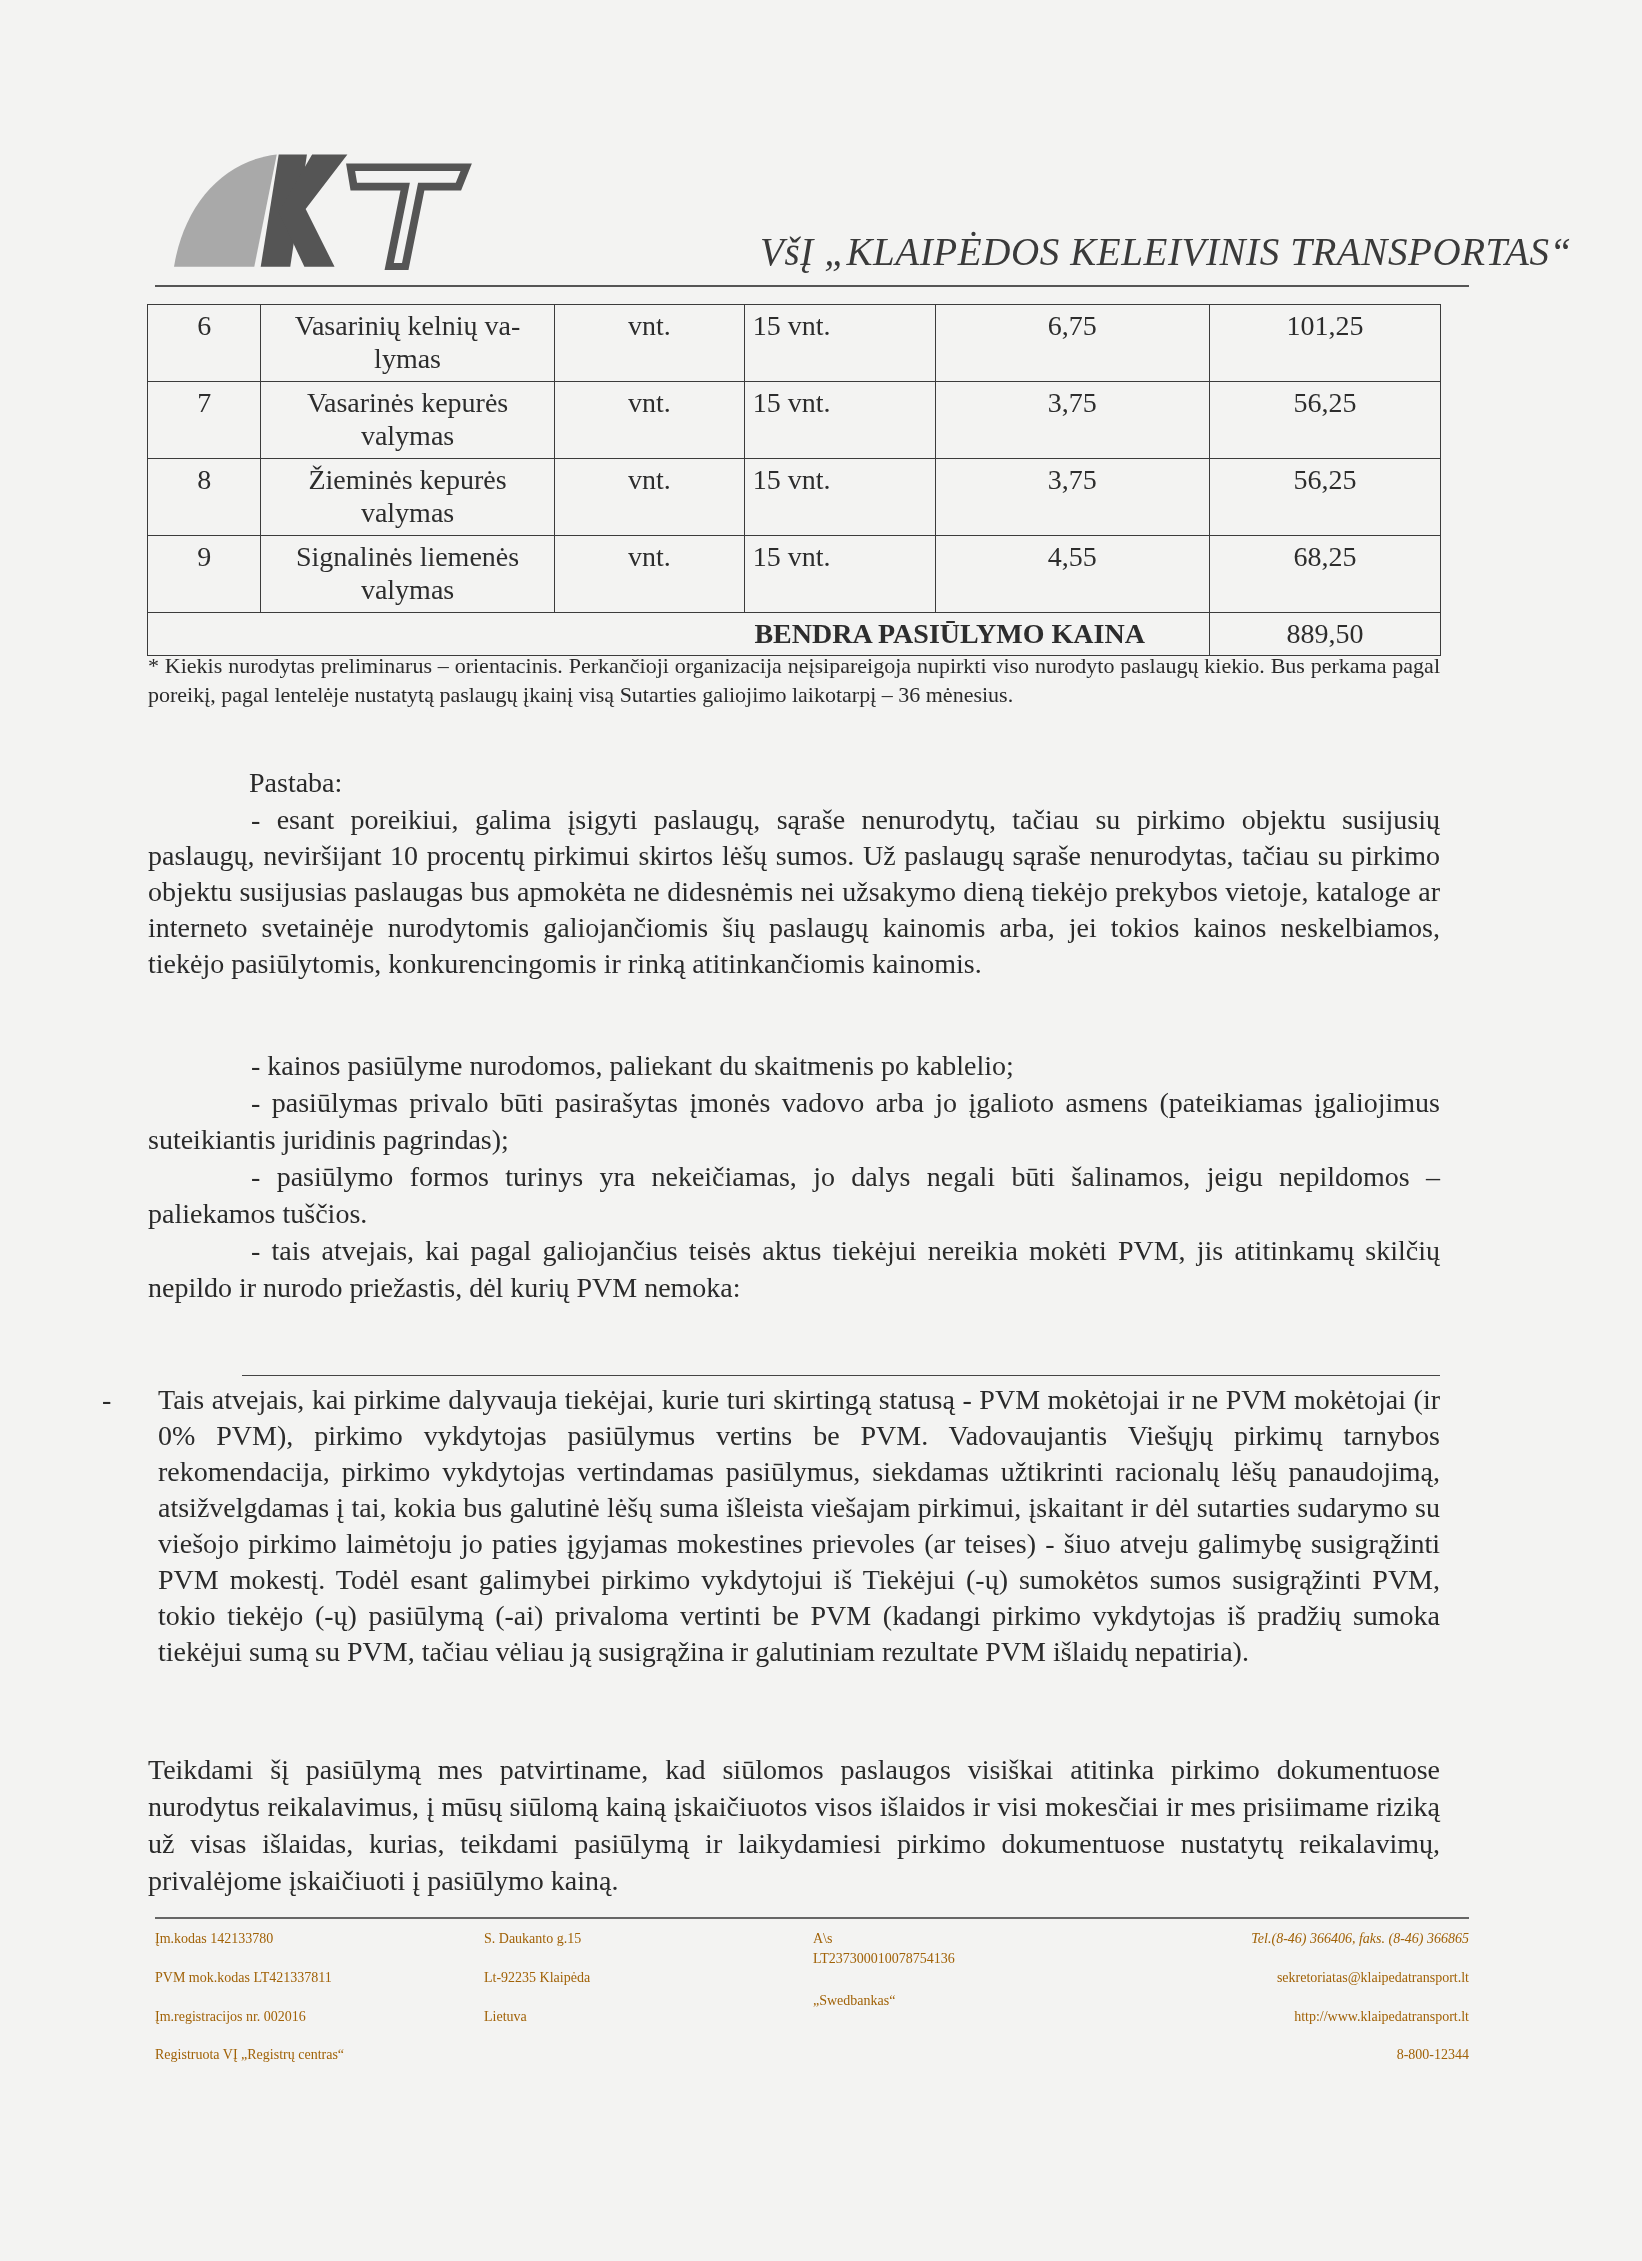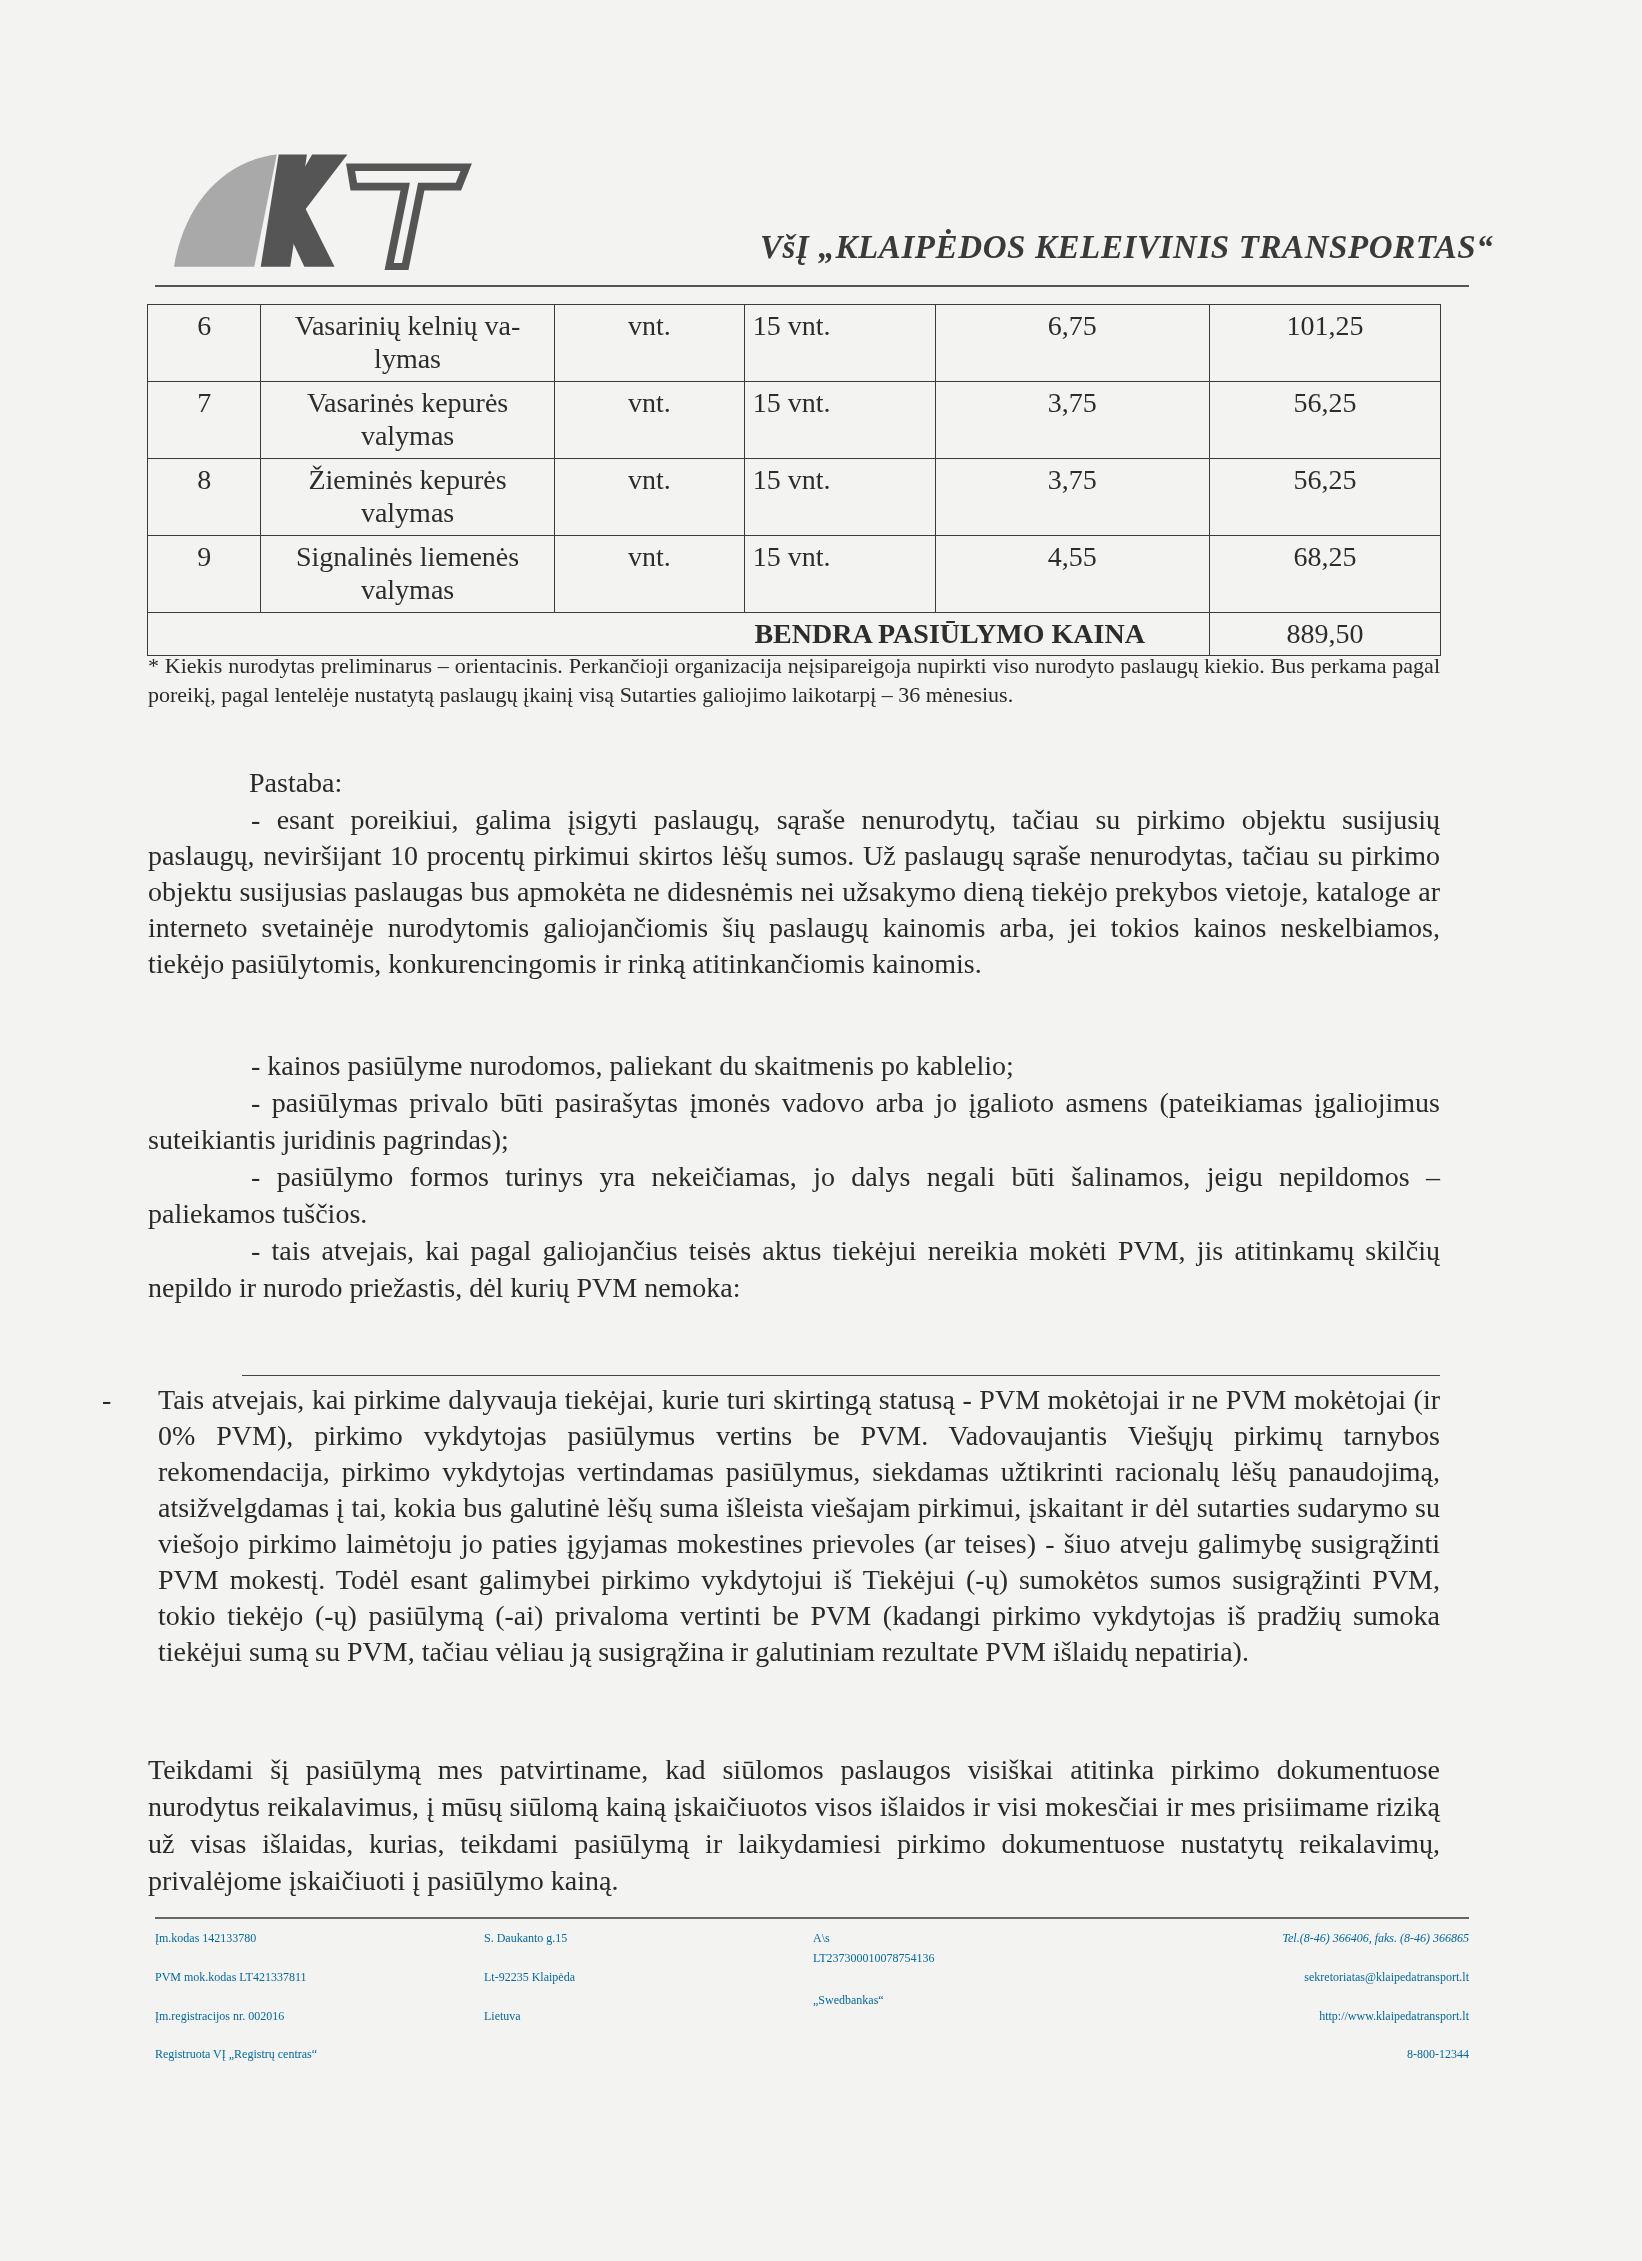--- a/index.html
+++ b/index.html
@@ -10,21 +10,21 @@
     color: #2a2a2a;
     position: relative;
     overflow: hidden;
   }
   .page { position: absolute; left: 0; top: 0; width: 1643px; height: 2261px; }
 
   
   .logo { position: absolute; left: 164px; top: 148px; width: 309px; height: 122px; }
   .org-title {
     position: absolute; left: 760px; top: 229px;
-    font-size: 33px; font-style: italic; font-weight: bold;
+    font-size: 39px; font-style: italic; font-weight: normal;
     letter-spacing: 0.6px; color: #3a3a3a;
   }
   .hr-top { position: absolute; left: 155px; top: 285px; width: 1314px; height: 1.9px; background: #555; }
 
   
   .price-table {
     position: absolute; left: 147px; top: 304px; width: 1294px;
     border-collapse: collapse; font-size: 28px; color: #2d2d2d;
   }
   .price-table td {
@@ -50,21 +50,21 @@
   .list { top: 1047px; line-height: 37px; }
   .list p { margin: 0 0 0 0; text-indent: 103px; }
 
   .hr-mid { position: absolute; left: 242px; top: 1375px; width: 1198px; height: 1.3px; background: #444; }
   .dash-bullet { position: absolute; left: 102px; top: 1384px; font-size: 28px; }
   .vat-para { position: absolute; left: 158px; top: 1382px; width: 1282px; font-size: 28px; line-height: 36px; text-align: justify; }
   .closing { position: absolute; left: 148px; top: 1751px; width: 1292px; font-size: 28px; line-height: 37px; text-align: justify; }
 
   
   .hr-foot { position: absolute; left: 155px; top: 1917px; width: 1314px; height: 1.9px; background: #666; }
-  .foot { position: absolute; font-size: 12px; line-height: 19.3px; color: #0369a1; }
+  .foot { position: absolute; font-size: 14px; line-height: 19.3px; color: #a16207; }
   .foot-right { text-align: right; }
 </style>
 </head>
 <body>
 
 <div class="page">
 
   <svg class="logo" viewBox="0 0 480 190">
     <path d="M15 185 C 30 90, 90 20, 175 10 L 175 10 L 140 185 Z" fill="#a9a9a9"></path>
     <polygon points="178,10 222,10 196,185 150,185" fill="#555"></polygon>

